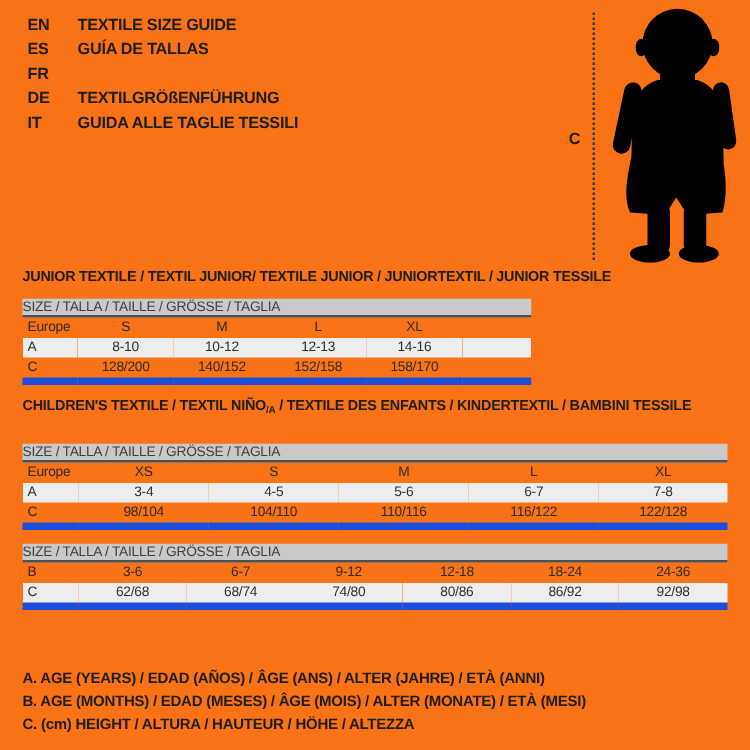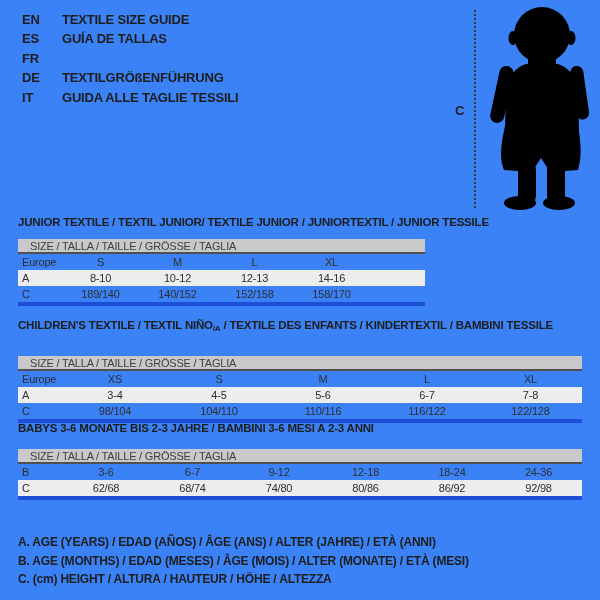--- a/index.html
+++ b/index.html
@@ -1,17 +1,17 @@
 <!DOCTYPE html>
 <html><head>
 <meta charset="utf-8">
 <style>
   html,body{margin:0;padding:0;background:#fff;}
   .canvas{
-    position:relative;width:600px;height:600px;background:#3b82f6;overflow:hidden;
+    position:relative;width:600px;height:600px;background:#f97316;overflow:hidden;
     font-family:"Liberation Sans",sans-serif;color:#1d1d1b;
   }
   
   .lang-list{position:absolute;left:22px;top:10px;}
   .lang-row{display:flex;line-height:19.4px;font-size:13px;font-weight:700;letter-spacing:-0.2px;}
   .lang-code{width:40px;flex:0 0 40px;}
   
   .measure-line{position:absolute;left:474px;top:10px;height:198px;width:0;border-left:2px dotted #3c3c3c;}
   .measure-label{position:absolute;left:455px;top:103px;font-size:13px;font-weight:700;}
   .baby-svg{position:absolute;left:486px;top:4px;}
@@ -20,24 +20,24 @@
   .s1{top:215px;width:407px;}
   .s2{top:318px;width:564px;}
   .s3{top:421px;width:564px;}
   .sec-title{margin:0;font-size:11.5px;font-weight:700;letter-spacing:-0.2px;line-height:14px;white-space:nowrap;}
   .s1 .sec-title{margin-bottom:10px;}
   .s2 .sec-title{margin-bottom:20px;}
   .s3 .sec-title{margin-bottom:14px;}
   .subscript{font-size:8px;vertical-align:-2px;}
   .bar{
     height:15px;background:#c9c9c9;border-bottom:2px solid #4f4f4f;
-    font-size:11px;color:#3f3f3f;line-height:15px;padding-left:12px;box-sizing:border-box;
+    font-size:11px;color:#3f3f3f;line-height:15px;padding-left:0;box-sizing:border-box;
     letter-spacing:-0.2px;
   }
-  table.size-table{border-collapse:collapse;width:100%;table-layout:fixed;border-bottom:4px solid #1d4ed8;}
+  table.size-table{border-collapse:collapse;width:100%;table-layout:fixed;border-bottom:6px solid #1d4ed8;}
   table.size-table td{
     height:16px;padding:0;font-size:11px;color:#2e2e2e;text-align:center;
     letter-spacing:-0.2px;overflow:hidden;white-space:nowrap;
   }
   table.size-table td.lbl{text-align:left;padding-left:4px;}
   tr.shaded td{background:#ededed;}
   
   .legend{position:absolute;left:18px;top:533px;}
   .legend-line{font-size:12px;font-weight:700;letter-spacing:-0.2px;line-height:18.6px;white-space:nowrap;}
 </style>
@@ -111,21 +111,21 @@
       <tr class="shaded">
         <td class="lbl">A</td>
         <td>8-10</td>
         <td>10-12</td>
         <td>12-13</td>
         <td>14-16</td>
         <td></td>
       </tr>
       <tr>
         <td class="lbl">C</td>
-        <td>189/140</td>
+        <td>128/200</td>
         <td>140/152</td>
         <td>152/158</td>
         <td>158/170</td>
         <td></td>
       </tr>
       </tbody>
     </table>
   </section>
 
   <section class="size-section s2">
@@ -164,21 +164,20 @@
         <td>110/116</td>
         <td>116/122</td>
         <td>122/128</td>
       </tr>
       </tbody>
     </table>
   </section>
 
   <section class="size-section s3">
     <h2 class="sec-title">
-        <span style="display:block">BABYS 3-6 MONATE BIS 2-3 JAHRE / BAMBINI 3-6 MESI A 2-3 ANNI</span>
       </h2>
     <div class="bar">SIZE / TALLA / TAILLE / GRÖSSE / TAGLIA</div>
     <table class="size-table">
       <colgroup>
         <col style="width:45px">
           <col style="width:86px">
           <col style="width:87px">
         <col style="width:86px">
           <col style="width:87px">
           <col style="width:86px">

